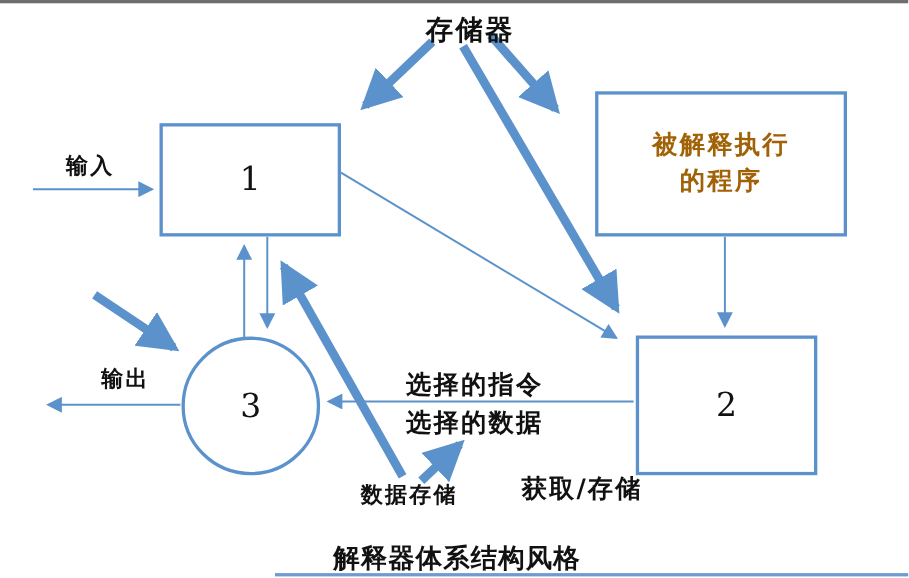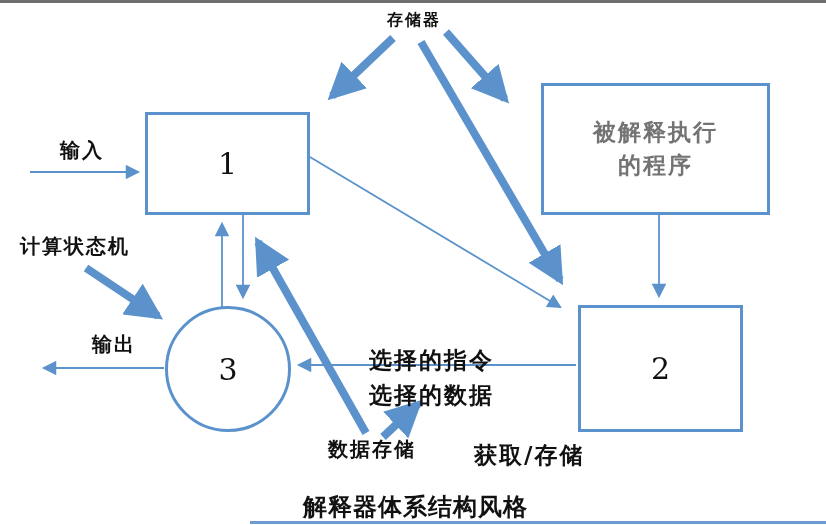--- a/index.html
+++ b/index.html
@@ -15,29 +15,29 @@
     position:absolute; border:3px solid #5b92cc; background:#ffffff;
     display:flex; align-items:center; justify-content:center;
     box-sizing:border-box; z-index:2;
   }
   .node .num {
     font-family:"DejaVu Serif", serif; font-size:30px; color:#111111;
   }
   .node-circle { border-radius:50%; }
   .node-program { text-align:center; }
   .program-label {
-    font-size:23px; font-weight:bold; color:#737373;
+    font-size:23px; font-weight:bold; color:#a16207;
     white-space:pre-line; line-height:33px; letter-spacing:2px;
   }
   .lbl {
     position:absolute; color:#111111; font-weight:bold;
     letter-spacing:2px; z-index:3; white-space:nowrap;
   }
   .lbl-24 { font-size:20px; }
-  .lbl-23 { font-size:23px;margin-top:11px; }
+  .lbl-23 { font-size:23px; }
   .caption { font-size:24px; letter-spacing:1px; }
 </style>
 </head>
 <body>
 
 <div class="stage">
 
   <div class="topbar"></div>
 
   <svg class="wires" width="826" height="525" viewBox="0 0 826 525">
@@ -76,23 +76,22 @@
   </div>
 
   <div class="node" style="left:578px; top:305px; width:165px; height:127px;">
     <span class="num">2</span>
   </div>
 
   <div class="node node-circle" style="left:165px; top:306px; width:126px; height:126px;">
     <span class="num">3</span>
   </div>
 
-  <div class="lbl lbl-24" style="left:387px; top:10px; font-size:16px;">存储器</div>
+  <div class="lbl lbl-24" style="left:387px; top:10px; font-size:25px;">存储器</div>
   <div class="lbl lbl-24" style="left:60px; top:137px;">输入</div>
-  <div class="lbl lbl-24" style="left:20px; top:233px;">计算状态机</div>
   <div class="lbl lbl-24" style="left:92px; top:331px;">输出</div>
   <div class="lbl lbl-23" style="left:369px; top:334px;">选择的指令</div>
   <div class="lbl lbl-23" style="left:369px; top:369px;">选择的数据</div>
   <div class="lbl lbl-24" style="left:328px; top:436px;">数据存储</div>
   <div class="lbl caption" style="left:303px; top:491px;">解释器体系结构风格</div>
   <div class="lbl lbl-23" style="left:474px; top:429px;">获取/存储</div>
 
   <div class="bottomline"></div>
 </div>
 

